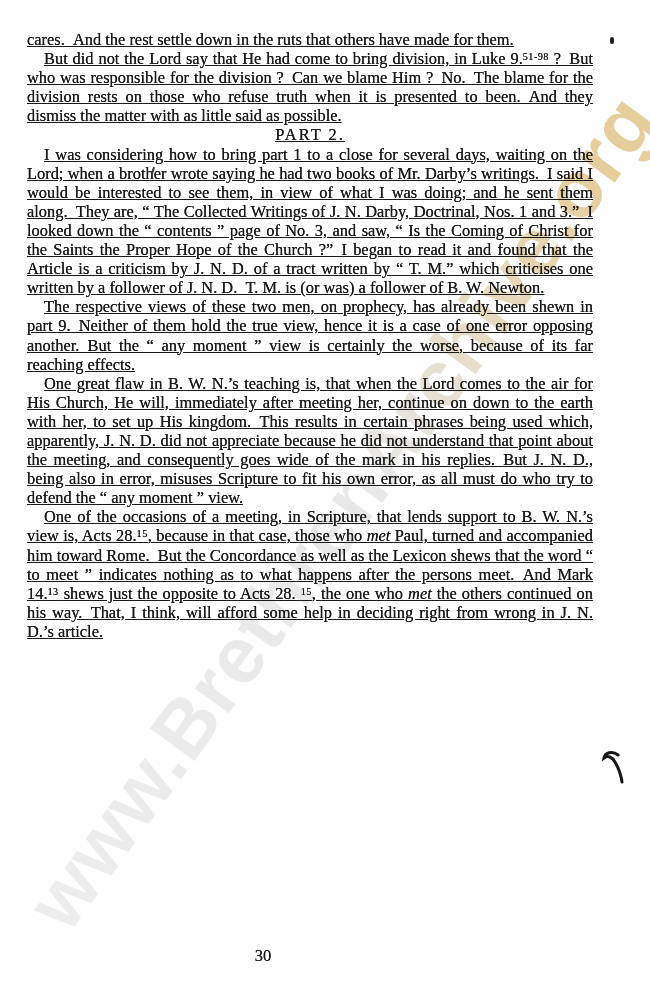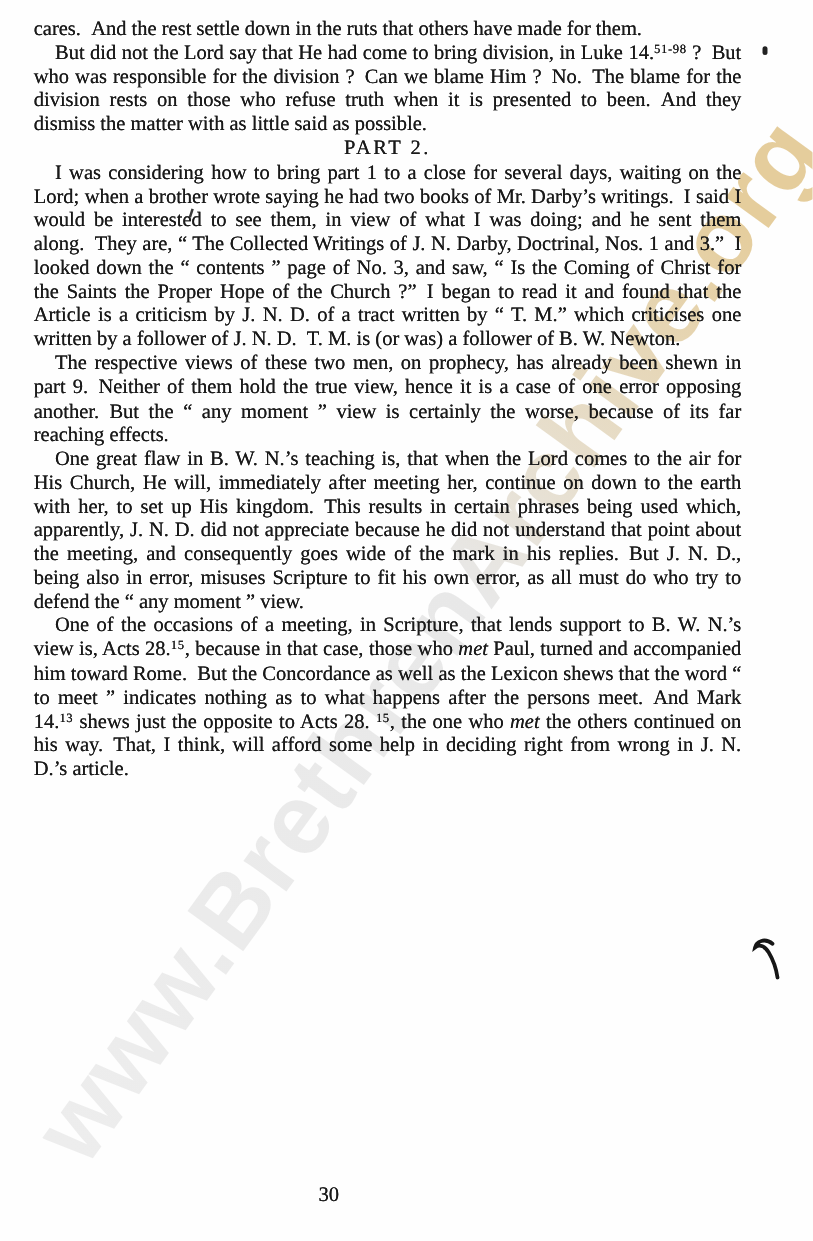--- a/index.html
+++ b/index.html
@@ -34,27 +34,28 @@
     white-space: nowrap;
     background: linear-gradient(to right, var(--wm-start) 0%, var(--wm-mid) 55%, var(--wm-end) 92%);
     -webkit-background-clip: text;
     background-clip: text;
     color: transparent;
     z-index: 0;
     user-select: none;
   }
   .content {
     position: absolute;
-    left: 27px; top: 13px;
+    left: 27px; top: 30px;
     width: 566px;
     z-index: 1;
     font-size: 16.4px;
     line-height: 19.1px;
     text-align: justify;
     text-shadow: 0 0 0.45px currentColor;
+    text-decoration: underline;
   }
   .content p { margin: 0; }
   p.indent { text-indent: 17px; }
   p.says { margin-top: 6px; text-indent: 17px; }
   p.smallquote {
     margin-top: 7px;
     font-size: 14.2px;
     line-height: 17px;
     text-indent: 0;
   }
@@ -114,21 +115,21 @@
 
   <span class="pen-mark">
     <svg width="32" height="44" viewBox="0 0 32 44">
       <path d="M22,7 C16,2 9,5 8,10 C12,7 16,9 19,14 C22,19 25,27 26,34" fill="none" stroke="#161616" stroke-width="3" stroke-linecap="round"></path>
     </svg>
   </span>
 
   <div class="content">
     <div>
         <p><span>cares. And the rest settle down in the ruts that others have made for them.</span></p>
-        <p class="indent"><span>But did not the Lord say that He had come to bring division, in Luke 14.</span><sup>51-98</sup><span> ? But who was responsible for the division ? Can we blame Him ? No. The blame for the division rests on those who refuse truth when it is presented to been. And they dismiss the matter with as little said as possible.</span></p>
+        <p class="indent"><span>But did not the Lord say that He had come to bring division, in Luke 9.</span><sup>51-98</sup><span> ? But who was responsible for the division ? Can we blame Him ? No. The blame for the division rests on those who refuse truth when it is presented to been. And they dismiss the matter with as little said as possible.</span></p>
       </div>
 
     <p class="heading">PART 2.</p>
 
     <div>
         <p class="indent"><span>I was considering how to bring part 1 to a close for several days, waiting on the Lord; when a brother wrote saying he had two books of Mr. Darby’s writings. I said I would be interested to see them, in view of what I was doing; and he sent them along. They are, “ The Collected Writings of J. N. Darby, Doctrinal, Nos. 1 and 3.” I looked down the “ contents ” page of No. 3, and saw, “ Is the Coming of Christ for the Saints the Proper Hope of the Church ?” I began to read it and found that the Article is a criticism by J. N. D. of a tract written by “ T. M.” which criticises one written by a follower of J. N. D. T. M. is (or was) a follower of B. W. Newton.</span></p>
         <p class="indent"><span>The respective views of these two men, on prophecy, has already been shewn in part 9. Neither of them hold the true view, hence it is a case of one error opposing another. But the “ any moment ” view is certainly the worse, because of its far reaching effects.</span></p>
         <p class="indent"><span>One great flaw in B. W. N.’s teaching is, that when the Lord comes to the air for His Church, He will, immediately after meeting her, continue on down to the earth with her, to set up His kingdom. This results in certain phrases being used which, apparently, J. N. D. did not appreciate because he did not understand that point about the meeting, and consequently goes wide of the mark in his replies. But J. N. D., being also in error, misuses Scripture to fit his own error, as all must do who try to defend the “ any moment ” view.</span></p>
         <p class="indent"><span>One of the occasions of a meeting, in Scripture, that lends support to B. W. N.’s view is, Acts 28.</span><sup>15</sup><span>, because in that case, those who </span><i>met</i><span> Paul, turned and accompanied him toward Rome. But the Concordance as well as the Lexicon shews that the word “ to meet ” indicates nothing as to what happens after the persons meet. And Mark 14.</span><sup>13</sup><span> shews just the opposite to Acts 28. </span><sup>15</sup><span>, the one who </span><i>met</i><span> the others continued on his way. That, I think, will afford some help in deciding right from wrong in J. N. D.’s article.</span></p>
       </div>

